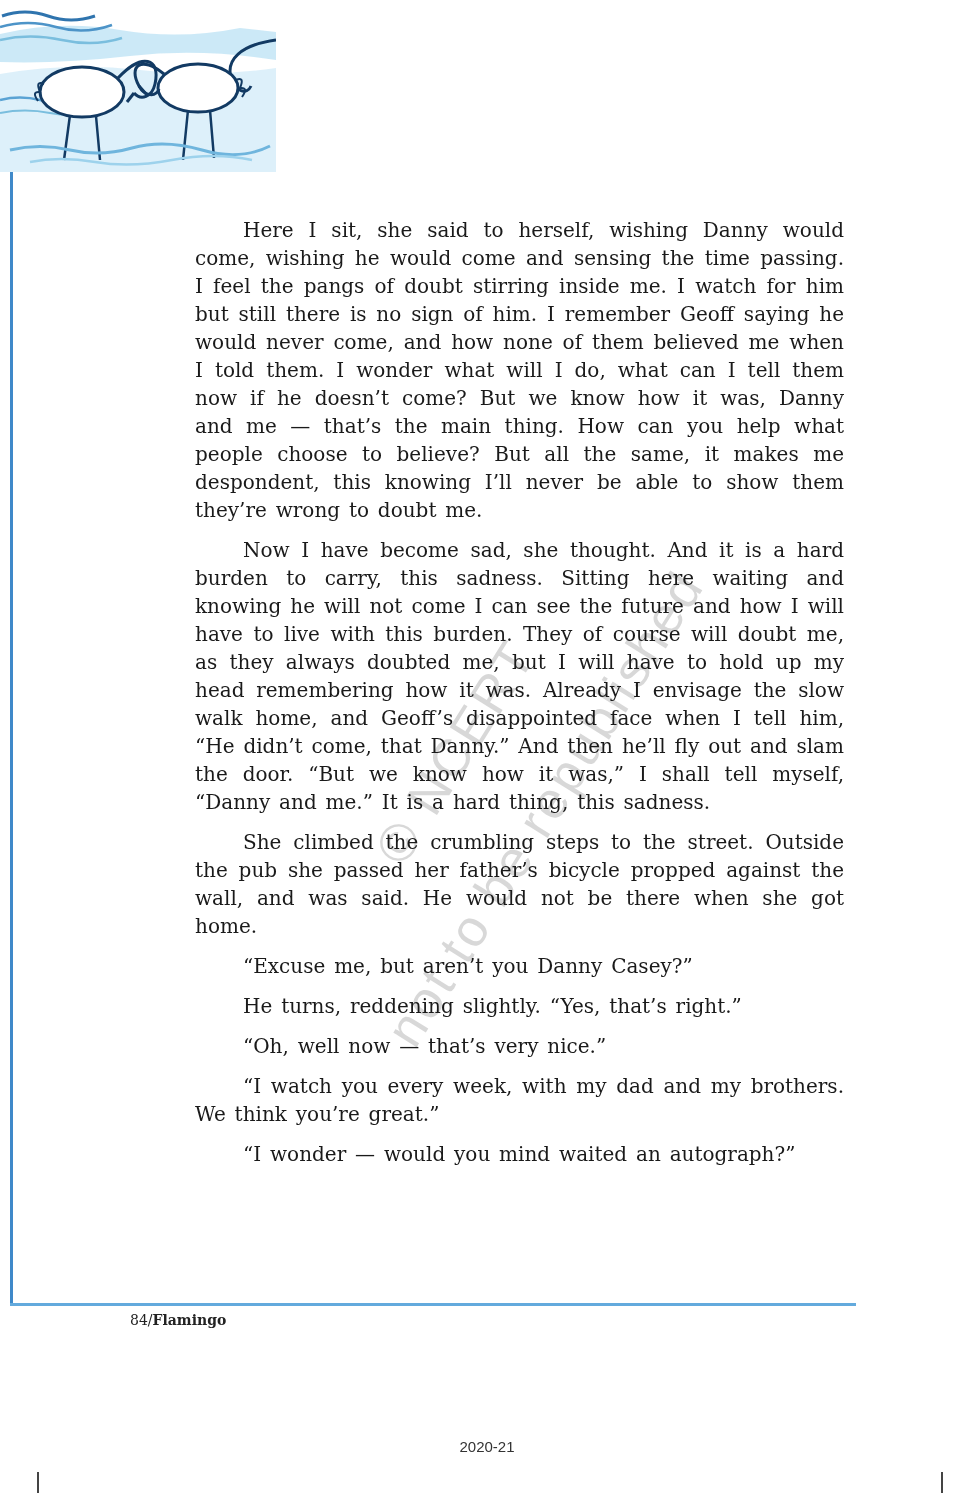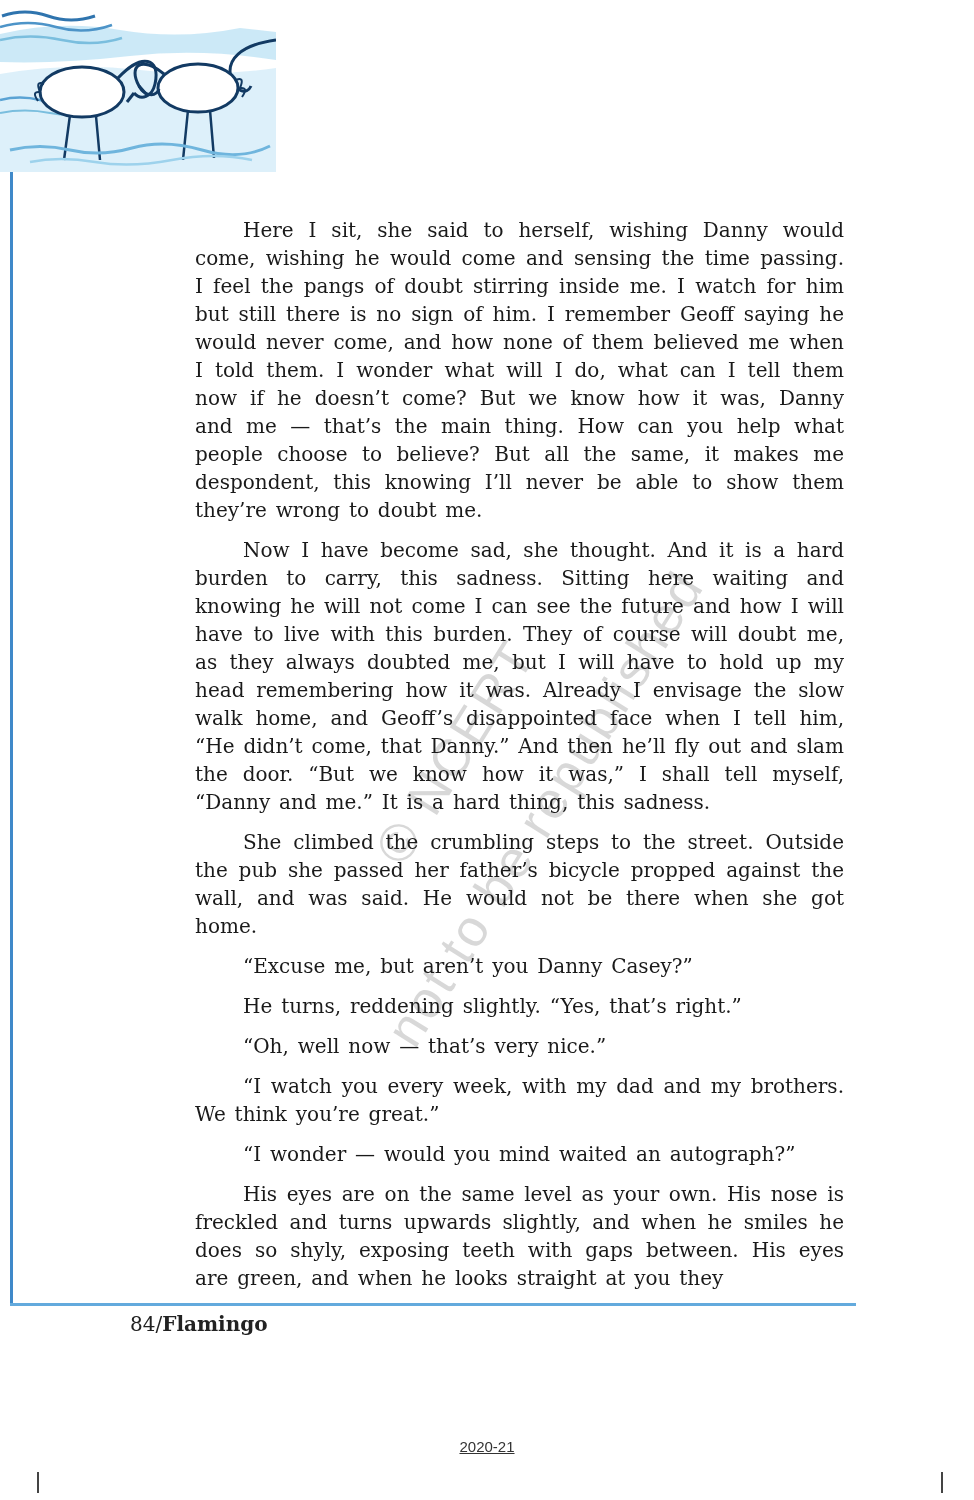--- a/index.html
+++ b/index.html
@@ -37,28 +37,28 @@
     color:rgba(125,125,125,0.30);
     font-size:52px;letter-spacing:3px;white-space:nowrap;
     font-family:"Liberation Sans","DejaVu Sans",sans-serif;
   }
   .footer-rule{
     position:absolute;left:10px;top:1303px;width:846px;height:3px;
     background:#63aadd;
   }
   .footer-text{
     position:absolute;left:130px;top:1312px;
-    font-size:20px;color:#222;
+    font-size:14px;color:#222;
   }
   .footer-text .book{font-weight:bold;}
   .year-mark{
     position:absolute;left:0;top:1438px;width:974px;
     text-align:center;
     font-family:"Liberation Sans","DejaVu Sans",sans-serif;
-    font-size:15px;color:#333;text-decoration:underline;
+    font-size:15px;color:#333;
   }
   .crop-mark{
     position:absolute;width:2px;height:21px;background:#444;top:1472px;
   }
   .crop-left{left:37px;}
   .crop-right{left:941px;}
 </style>
 </head>
 <body>
 
@@ -99,21 +99,20 @@
 
   <div class="content" id="paragraphs">
       <p>Here I sit, she said to herself, wishing Danny would come, wishing he would come and sensing the time passing. I feel the pangs of doubt stirring inside me. I watch for him but still there is no sign of him. I remember Geoff saying he would never come, and how none of them believed me when I told them. I wonder what will I do, what can I tell them now if he doesn’t come? But we know how it was, Danny and me — that’s the main thing. How can you help what people choose to believe? But all the same, it makes me despondent, this knowing I’ll never be able to show them they’re wrong to doubt me.</p>
       <p>Now I have become sad, she thought. And it is a hard burden to carry, this sadness. Sitting here waiting and knowing he will not come I can see the future and how I will have to live with this burden. They of course will doubt me, as they always doubted me, but I will have to hold up my head remembering how it was. Already I envisage the slow walk home, and Geoff’s disappointed face when I tell him, “He didn’t come, that Danny.” And then he’ll fly out and slam the door. “But we know how it was,” I shall tell myself, “Danny and me.” It is a hard thing, this sadness.</p>
       <p>She climbed the crumbling steps to the street. Outside the pub she passed her father’s bicycle propped against the wall, and was said. He would not be there when she got home.</p>
       <p>“Excuse me, but aren’t you Danny Casey?”</p>
       <p>He turns, reddening slightly. “Yes, that’s right.”</p>
       <p>“Oh, well now — that’s very nice.”</p>
       <p>“I watch you every week, with my dad and my brothers. We think you’re great.”</p>
       <p>“I wonder — would you mind waited an autograph?”</p>
-      <p>His eyes are on the same level as your own. His nose is freckled and turns upwards slightly, and when he smiles he does so shyly, exposing teeth with gaps between. His eyes are green, and when he looks straight at you they</p>
     </div>
 
   <div class="footer-rule"></div>
 
   <div class="footer-text"><span>84/</span><span class="book">Flamingo</span></div>
 
   <div class="year-mark">2020-21</div>
 
   <div class="crop-mark crop-left"></div>
   <div class="crop-mark crop-right"></div>

